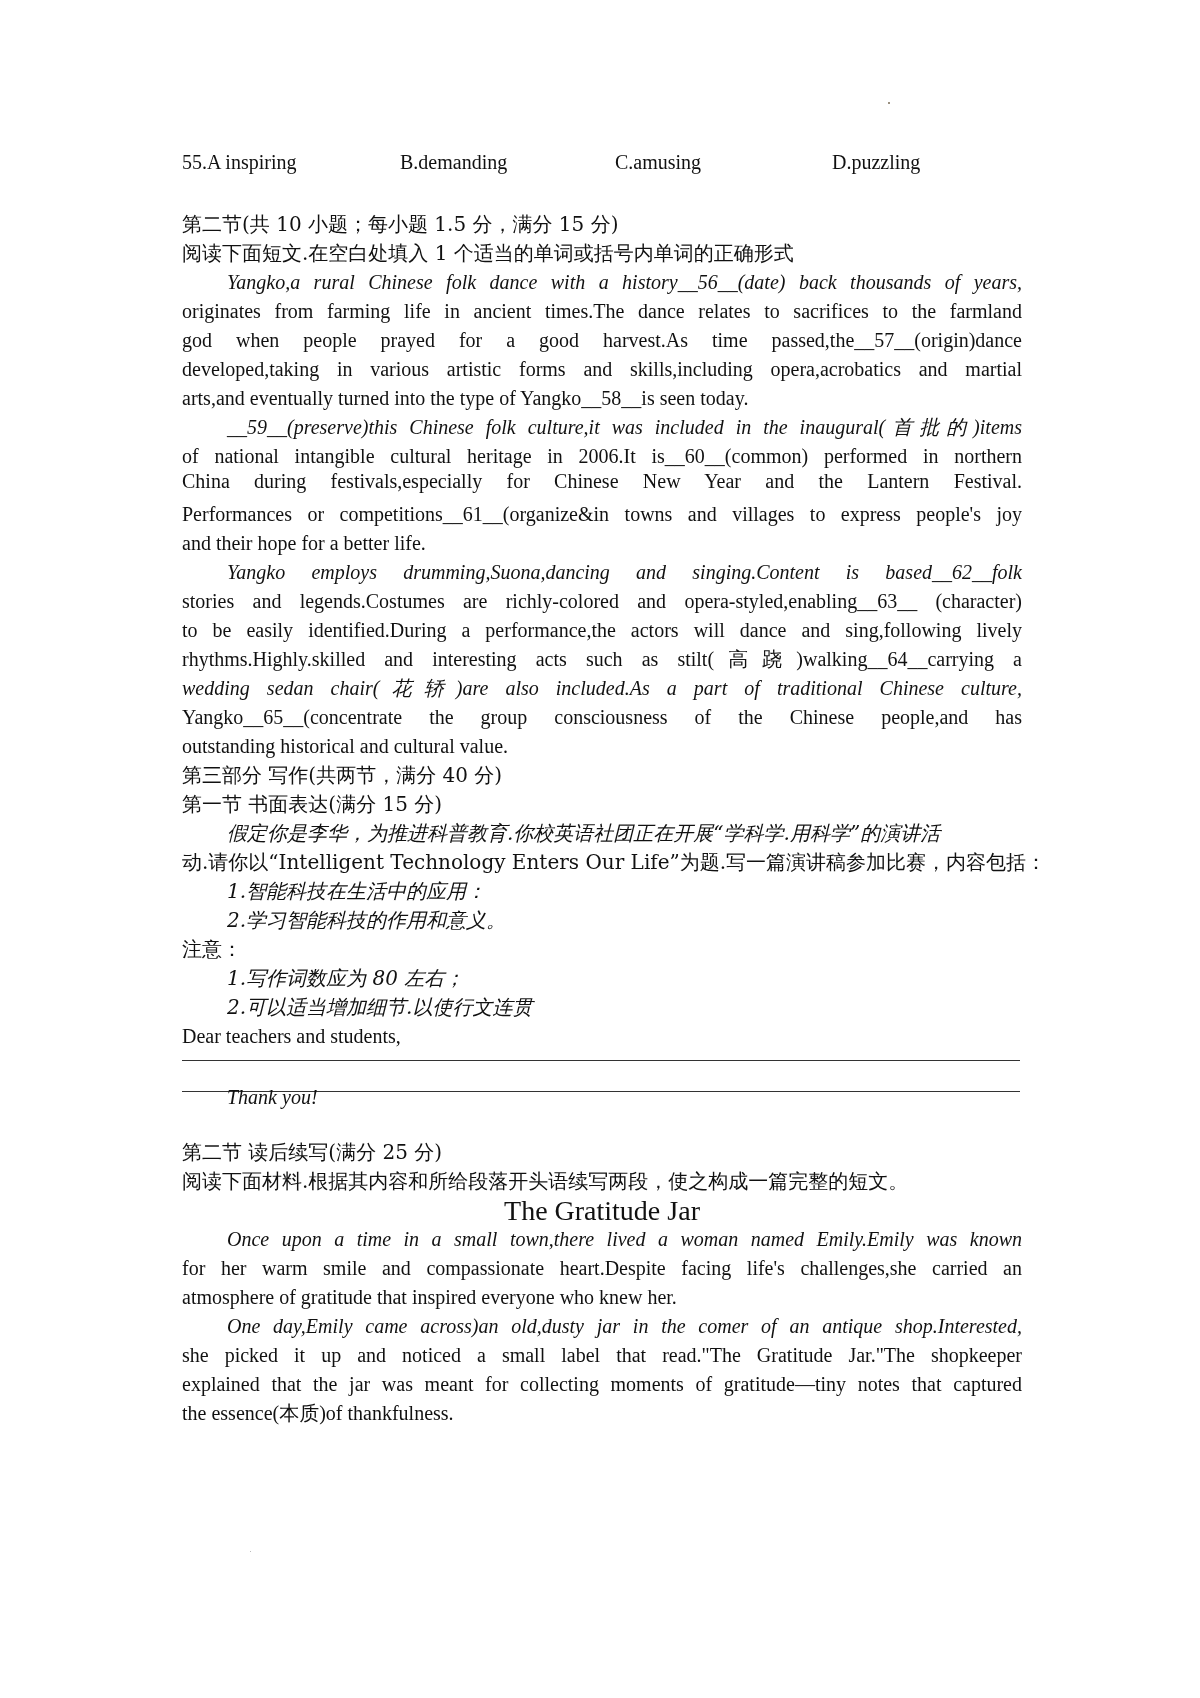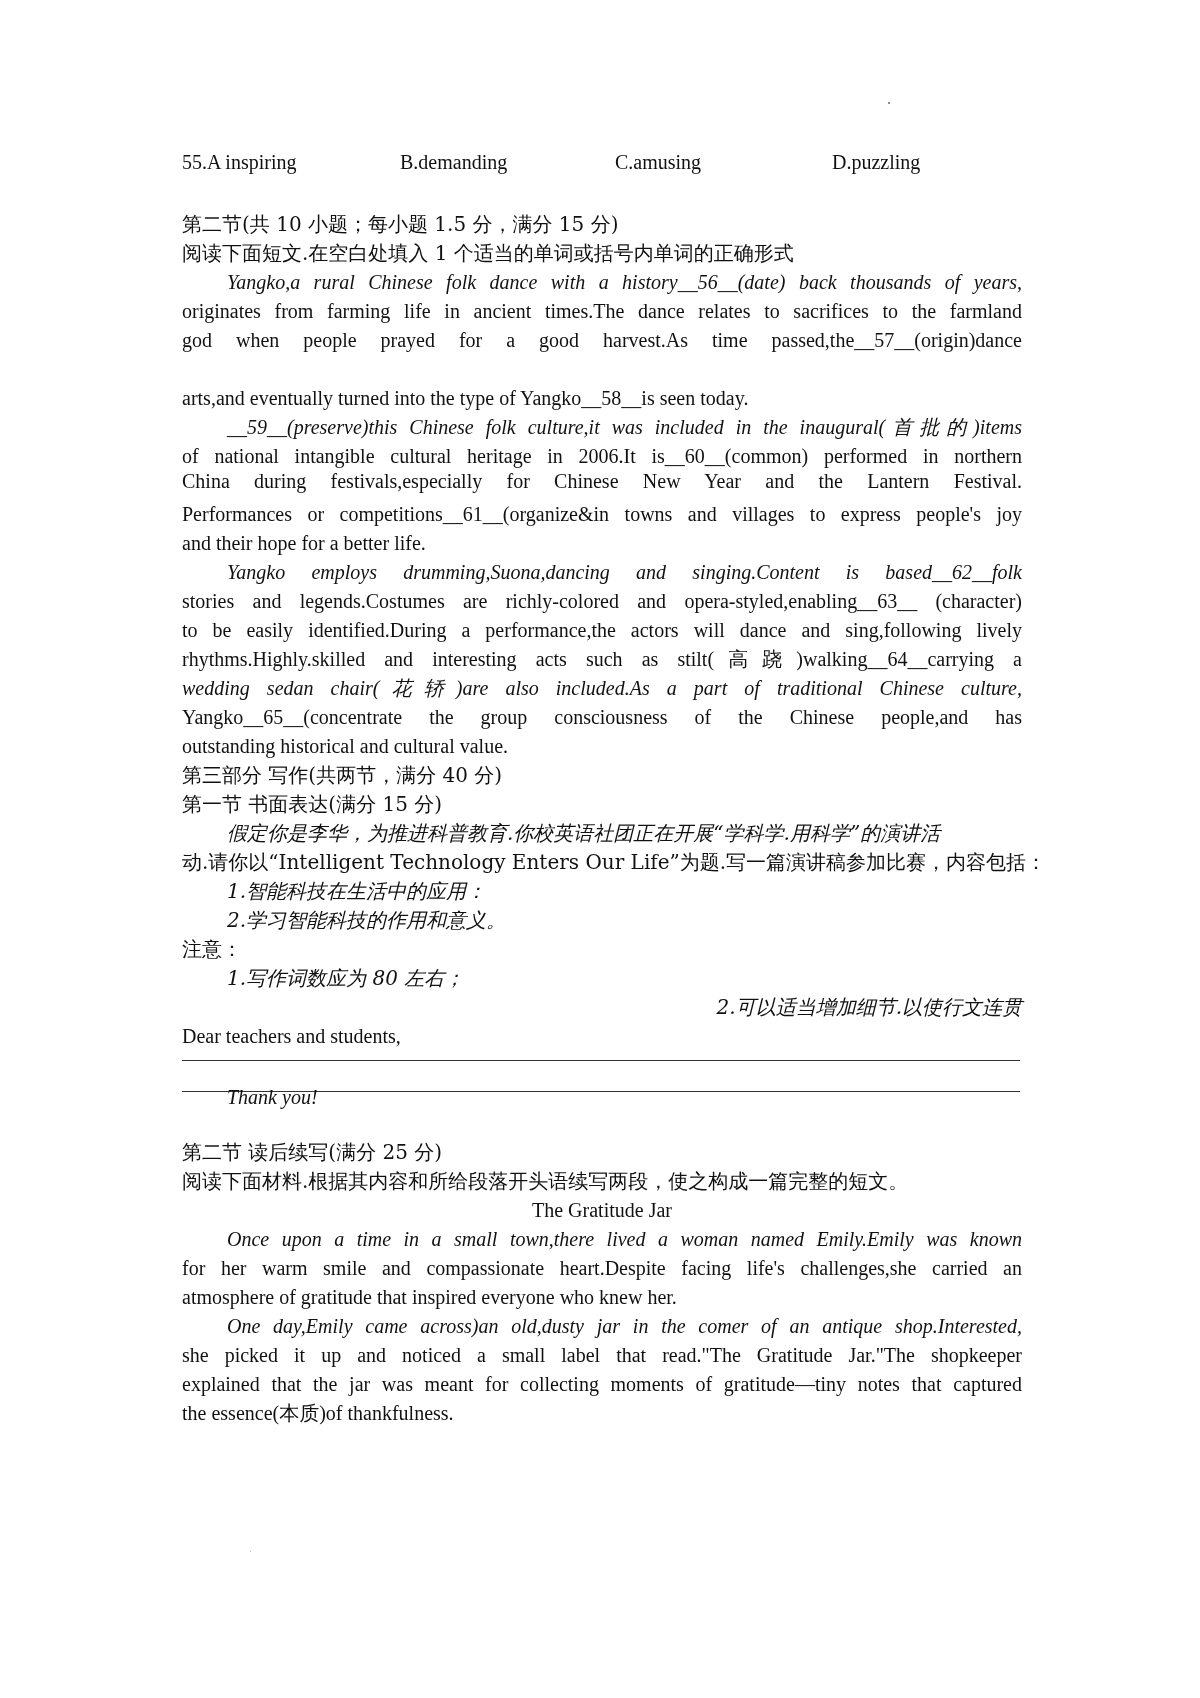--- a/index.html
+++ b/index.html
@@ -59,21 +59,21 @@
       left: 182px;
       width: 838px;
       height: 0;
       border-top: 1.5px solid #333333;
     }
     .title-center {
       position: absolute;
       left: 182px;
       width: 840px;
       text-align: center;
-      font-size: 20px;
+      font-size: 28px;
       line-height: 29px;
     }
   </style>
 </head>
 <body>
 
 <div class="page">
   <div class="speck"></div>
   <div class="speck2"></div>
 
@@ -81,20 +81,21 @@
   <div class="opt" style="left:400px;">B.demanding</div>
   <div class="opt" style="left:615px;">C.amusing</div>
   <div class="opt" style="left:832px;">D.puzzling</div>
 
   <div class="line cn" style="top:210px;">第二节(共 10 小题；每小题 1.5 分，满分 15 分)</div>
   <div class="line cn" style="top:239px;">阅读下面短文.在空白处填入 1 个适当的单词或括号内单词的正确形式</div>
 
   <div class="line indent just" style="top:268px;">Yangko,a rural Chinese folk dance with a history__56__(date) back thousands of years,</div>
   <div class="line just" style="top:297px;">originates from farming life in ancient times.The dance relates to sacrifices to the farmland</div>
   <div class="line just" style="top:326px;">god when people prayed for a good harvest.As time passed,the__57__(origin)dance</div>
+  <div class="line just" style="top:355px;">developed,taking in various artistic forms and skills,including opera,acrobatics and martial</div>
   <div class="line" style="top:384px;">arts,and eventually turned into the type of Yangko__58__is seen today.</div>
 
   <div class="line indent just" style="top:413px;">__59__(preserve)this Chinese folk culture,it was included in the inaugural(首批的)items</div>
   <div class="line just" style="top:442px;">of national intangible cultural heritage in 2006.It is__60__(common) performed in northern</div>
   <div class="line just" style="top:467px;font-family:Liberation Serif, serif;">China during festivals,especially for Chinese New Year and the Lantern Festival.</div>
   <div class="line just" style="top:500px;">Performances or competitions__61__(organize&amp;in towns and villages to express people's joy</div>
   <div class="line" style="top:529px;">and their hope for a better life.</div>
 
   <div class="line indent just" style="top:558px;">Yangko employs drumming,Suona,dancing and singing.Content is based__62__folk</div>
   <div class="line just" style="top:587px;">stories and legends.Costumes are richly-colored and opera-styled,enabling__63__ (character)</div>
@@ -105,21 +106,21 @@
   <div class="line" style="top:732px;">outstanding historical and cultural value.</div>
 
   <div class="line cn" style="top:761px;">第三部分  写作(共两节，满分 40 分)</div>
   <div class="line cn" style="top:790px;">第一节  书面表达(满分 15 分)</div>
   <div class="line cn" style="top:848px;">动.请你以“Intelligent Technology Enters Our Life”为题.写一篇演讲稿参加比赛，内容包括：</div>
   <div class="line cn indent" style="top:819px;">假定你是李华，为推进科普教育.你校英语社团正在开展“学科学.用科学”的演讲活</div>
   <div class="line cn indent" style="top:877px;">1.智能科技在生活中的应用：</div>
   <div class="line cn indent" style="top:906px;">2.学习智能科技的作用和意义。</div>
   <div class="line cn" style="top:935px;">注意：</div>
   <div class="line cn indent" style="top:964px;">1.写作词数应为 80 左右；</div>
-  <div class="line cn indent" style="top:993px;text-align:right;">2.可以适当增加细节.以使行文连贯</div>
+  <div class="line cn indent" style="top:993px;">2.可以适当增加细节.以使行文连贯</div>
   <div class="line" style="top:1022px;">Dear teachers and students,</div>
 
   <div class="rule" style="top:1060px;"></div>
   <div class="rule" style="top:1091px;"></div>
 
   <div class="line indent" style="top:1083px;">Thank you!</div>
 
   <div class="line cn" style="top:1138px;">第二节  读后续写(满分 25 分)</div>
   <div class="line cn" style="top:1167px;">阅读下面材料.根据其内容和所给段落开头语续写两段，使之构成一篇完整的短文。</div>
   <div class="title-center" style="top:1196px;">The Gratitude Jar</div>

